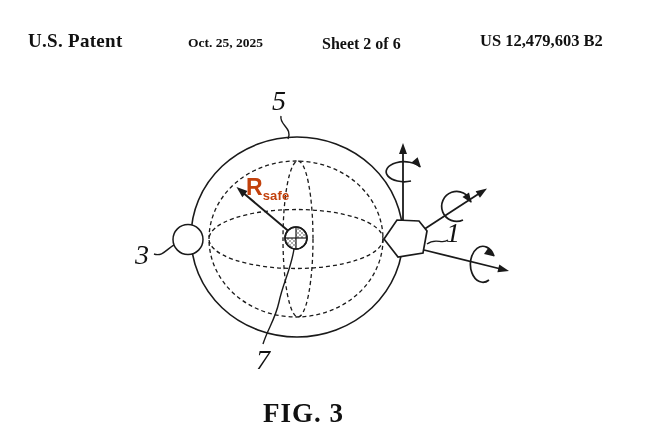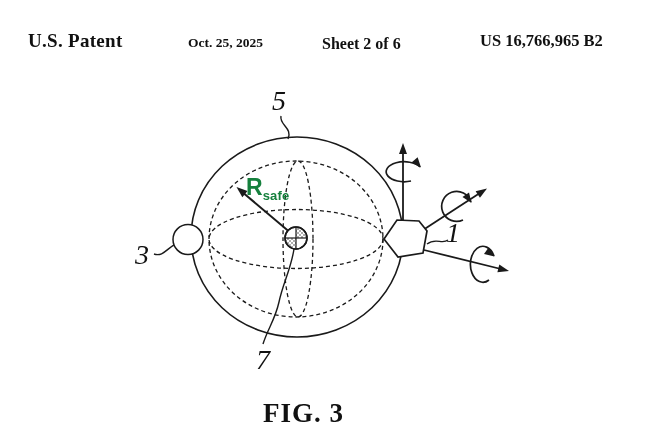--- a/index.html
+++ b/index.html
@@ -16,37 +16,37 @@
   .ref{
     position:absolute;font-style:italic;font-size:28px;line-height:1;
     font-family:"Liberation Serif",serif;white-space:nowrap;
   }
   .ref-5{left:272px;top:72px;}
   .ref-3{left:135px;top:226px;}
   .ref-7{left:256px;top:331px;}
   .ref-1{left:446px;top:204px;}
   .rsafe{
     position:absolute;left:246px;top:161px;line-height:1;white-space:nowrap;
-    font-family:"Liberation Sans",sans-serif;font-size:23px;font-weight:bold;color:#15803d;
+    font-family:"Liberation Sans",sans-serif;font-size:23px;font-weight:bold;color:#c2410c;
   }
   .rsafe sub{font-size:13px;font-weight:bold;vertical-align:-5px;letter-spacing:.2px;}
   .caption{
     position:absolute;left:263px;top:385px;font-size:27px;font-weight:bold;
     line-height:1;letter-spacing:1px;white-space:nowrap;
   }
 </style>
 </head>
 <body>
 
 <div class="page">
 
   <div class="hdr hdr-title">U.S. Patent</div>
   <div class="hdr hdr-date">Oct. 25, 2025</div>
   <div class="hdr hdr-sheet">Sheet 2 of 6</div>
-  <div class="hdr hdr-num">US 16,766,965 B2</div>
+  <div class="hdr hdr-num">US 12,479,603 B2</div>
 
   <svg class="fig-svg" viewBox="0 0 649 422">
     <defs>
       <pattern id="hatch" width="4" height="4" patternUnits="userSpaceOnUse">
         <path d="M0 4 L4 0 M0 0 L4 4" stroke="#8a8a8a" stroke-width="0.7"></path>
       </pattern>
     </defs>
 
     <g fill="none" stroke="#1a1a1a" stroke-width="1.6">
 

